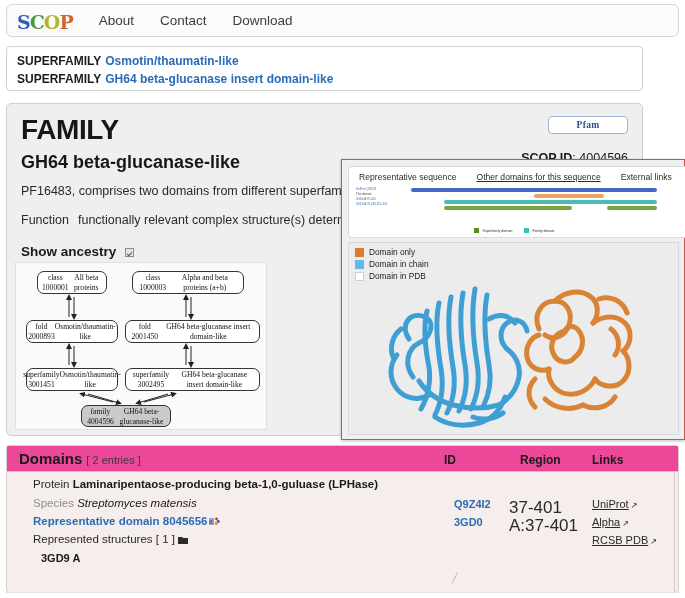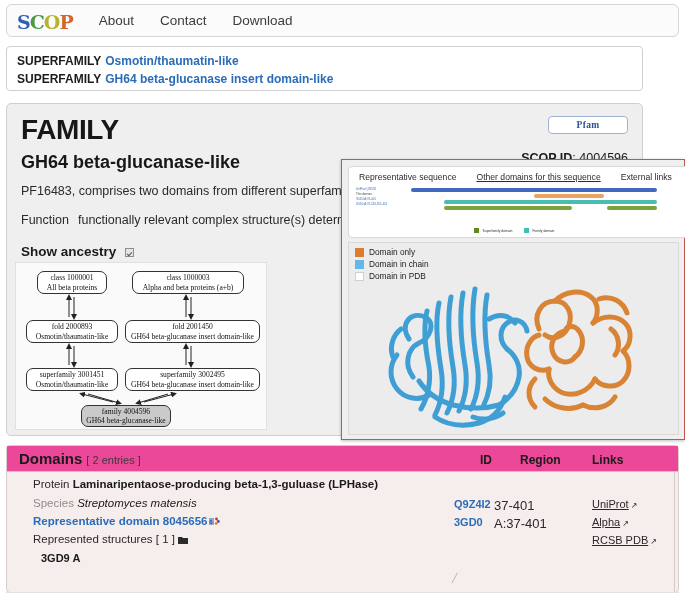--- a/index.html
+++ b/index.html
@@ -106,21 +106,21 @@
   .ancestry {
     position:absolute; left:8px; top:158px; width:252px; height:168px;
     background:#fafafa; border:1px solid #e0e0e0;
   }
   .node {
     position:absolute;
     border:1px solid #333; border-radius:7px; background:#fff;
     font-family:"Liberation Serif", serif;
     font-size:7.6px; color:#111; text-align:center;
     line-height:9.5px;
-    display:flex; flex-direction:column; justify-content:center;
+    display:flex; flex-direction:row; justify-content:center;
     padding: 1px 3px;
   }
   .node.grey { background:#cacaca; }
 
   
   .viewer-panel {
     position:absolute; left:341px; top:159px; width:344px; height:281px;
     background:#efefef; border:1px solid #c0564e;
     box-shadow: 0 1px 3px rgba(0,0,0,0.25);
   }
@@ -161,34 +161,34 @@
   .domains-panel {
     position:absolute; left:6px; top:445px; width:673px; height:148px;
     background:#f6eeec; border:1px solid #d8cfcd; border-radius:4px;
   }
   .dom-head {
     position:relative; height:26px; border-bottom:1px solid #cfc6c4;
     background:#ec4899;
   }
   .dom-title { position:absolute; left:12px; top:4px; font-size:15px; font-weight:bold; color:#1a1a1a;}
   .dom-count { font-size:11px; font-weight:normal; color:#3a3a3a; margin-left:4px;}
-  .col-id   { position:absolute; left:473px; top:7px; font-size:12px; font-weight:bold; color:#1a1a1a;}
+  .col-id   { position:absolute; left:437px; top:7px; font-size:12px; font-weight:bold; color:#1a1a1a;}
   .col-reg  { position:absolute; left:513px; top:7px; font-size:12px; font-weight:bold; color:#1a1a1a;}
   .col-lnk  { position:absolute; left:585px; top:7px; font-size:12px; font-weight:bold; color:#1a1a1a;}
   .vdiv { position:absolute; left:667px; top:0; width:1px; height:120px; background:#d5cbc9; }
 
   .dom-body { position:relative; height:120px; }
   .r-line { position:absolute; font-size:11.5px; white-space:nowrap; }
   .r-lbl-grey { color:#8d8d8d; }
   .r-bold { font-weight:bold; color:#1a1a1a; }
   .r-ital { font-style:italic; color:#1a1a1a; }
   .r-blue { color:#2b6cb8; font-weight:bold; }
   .r-plain { color:#2a2a2a;margin-top:48px; }
   .cell-id   { position:absolute; left:447px; font-size:11px; font-weight:bold; color:#2b6cb8;}
-  .cell-reg  { position:absolute; left:487px; font-size:13px; color:#2a2a2a;}
+  .cell-reg  { position:absolute; left:502px; font-size:17px; color:#2a2a2a;}
   .cell-lnk  { position:absolute; left:585px; font-size:11px; color:#2a2a2a; text-decoration:underline;}
   .ext-ico { font-size:8px; text-decoration:none; display:inline-block; margin-left:2px;}
   .struct-icon { display:inline-block; width:9px; height:8px; position:relative; top:1px; margin-left:3px;}
   .mini-icon { display:inline-block; width:11px; height:9px; position:relative; top:1px; margin-left:1px;}
   .resize-handle { position:absolute; left:445px; bottom:9px; font-size:9px; color:#b9a9a6; transform: rotate(0deg);}
   .footer-line { position:absolute; left:6px; top:592px; width:673px; height:1px; background:#e2e2e2;}
 </style>
 </head>
 <body>
 
@@ -393,21 +393,21 @@
       <div class="col-id">ID</div>
       <div class="col-reg">Region</div>
       <div class="col-lnk">Links</div>
     </div>
 
     <div class="dom-body">
       <div class="vdiv"></div>
 
       <div class="r-line" style="left:26px; top:6px;">
         <span class="r-plain">Protein</span>
-        <span class="r-bold">Laminaripentaose-producing beta-1,3-guluase (LPHase)</span>
+        <span class="r-bold">Laminaripentaose-producing beta-1,0-guluase (LPHase)</span>
       </div>
 
       <div class="r-line" style="left:26px; top:25px;">
         <span class="r-lbl-grey">Species</span>
         <span class="r-ital">Streptomyces matensis</span>
       </div>
 
       <div class="r-line" style="left:26px; top:43px;">
         <span class="r-blue">Representative domain</span>
         <span class="r-blue">8045656</span><span class="mini-icon">

